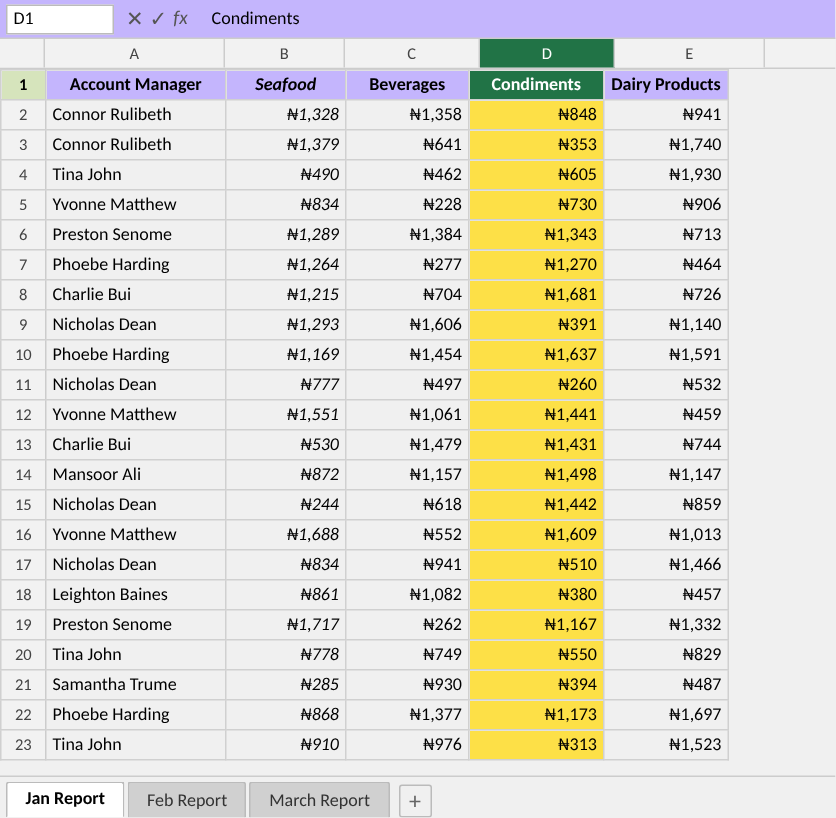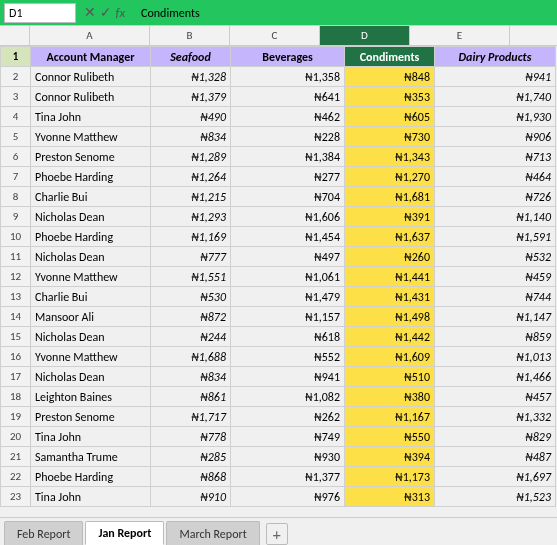--- a/index.html
+++ b/index.html
@@ -10,21 +10,21 @@
       width: 557px;
       height: 545px;
       overflow: hidden;
     }
 
     
     .formula-bar {
       display: flex;
       align-items: center;
       height: 26px;
-      background: #22c55e;
+      background: #c4b5fd;
       border-bottom: 1px solid #ccc;
       padding: 0 4px;
       gap: 2px;
     }
     .name-box {
       width: 72px;
       height: 20px;
       border: 1px solid #bbb;
       font-size: 12px;
       padding: 0 4px;
@@ -119,23 +119,23 @@
       text-align: center;
       color: #000;
     }
     .header-row td.col-d-header {
       background: #217346;
       color: #fff;
       font-weight: bold;
     }
     .col-a { width: 120px; }
     .col-b { width: 80px; text-align: right; font-style: italic; }
-    .col-c { width: 114px; text-align: right; }
+    .col-c { width: 82px; text-align: right; }
     .col-d { width: 90px; text-align: right; background: #d6e4bc; }
-    .col-e { width: 121px; text-align: right; font-style: italic; }
+    .col-e { width: 83px; text-align: right; }
 
     tr td.col-d {
       background: #fde047;
       text-align: right;
     }
 
     
     .sheet-tabs {
       display: flex;
       align-items: flex-end;
@@ -390,17 +390,17 @@
       <td class="col-b">₦910</td>
       <td class="col-c">₦976</td>
       <td class="col-d">₦313</td>
       <td class="col-e">₦1,523</td>
     </tr>
   </tbody>
     </table>
 </div>
 
 <div class="sheet-tabs">
+  <div class="tab active">Jan Report</div>
   <div class="tab">Feb Report</div>
-  <div class="tab active">Jan Report</div>
   <div class="tab">March Report</div>
   <div class="tab-add">+</div>
 </div>
 
 </body></html>

